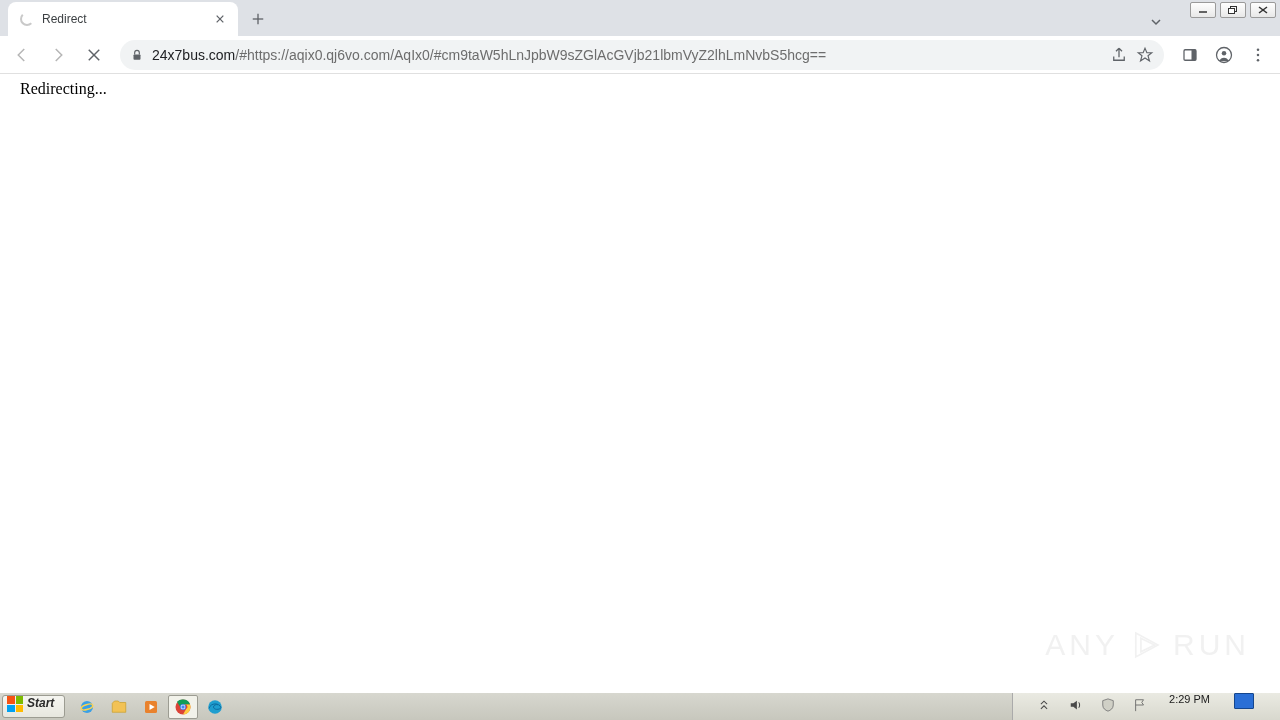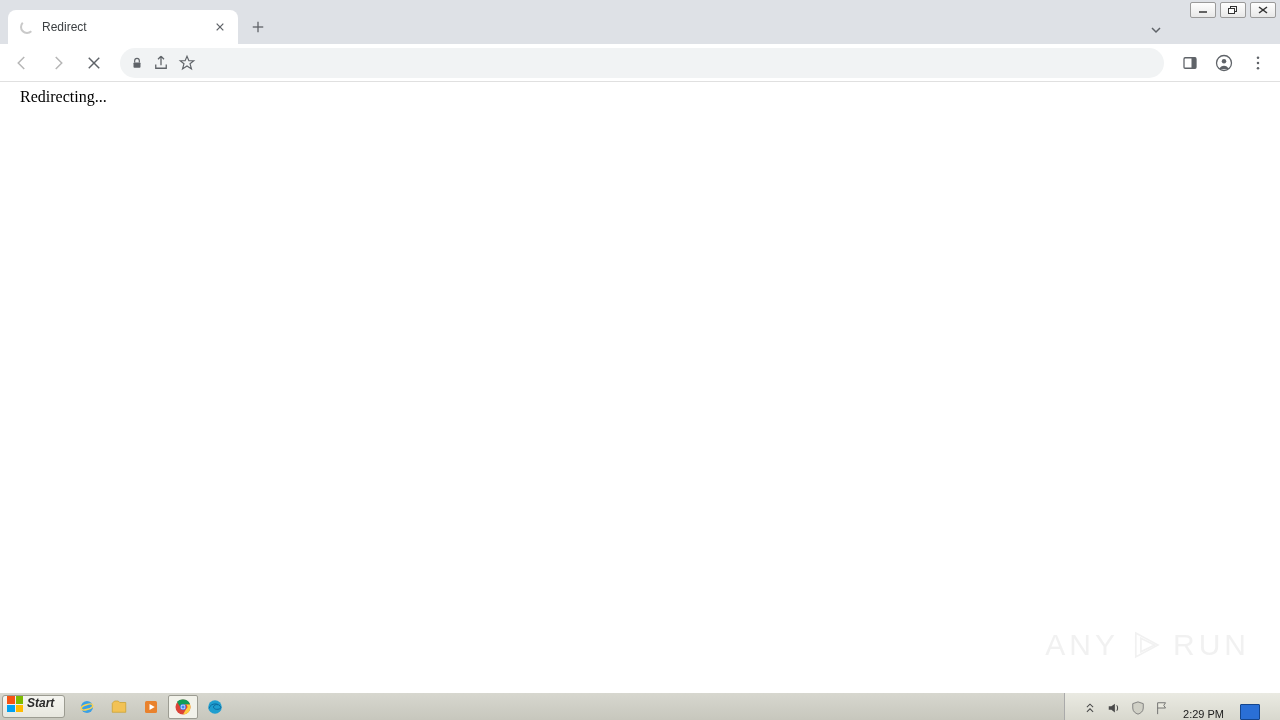--- a/index.html
+++ b/index.html
@@ -21,21 +21,21 @@
   }
   .win-btn svg { width: 12px; height: 10px; }
 
   
   .browser {
     position: absolute; top: 0; left: 0; right: 0; bottom: 28px;
     display: flex; flex-direction: column;
     background: #fff;
   }
   .tab-strip {
-    height: 44px; background: #dee1e6;
+    height: 36px; background: #dee1e6;
     display: flex; align-items: flex-end;
     padding-left: 8px;
     position: relative;
   }
   .tab {
     height: 34px; min-width: 230px; max-width: 240px;
     background: #ffffff;
     border-top-left-radius: 8px; border-top-right-radius: 8px;
     display: flex; align-items: center;
     padding: 0 10px 0 12px; gap: 8px;
@@ -140,24 +140,24 @@
   .ql { display:flex; align-items:center; gap:0; padding:0 4px; }
   .ql-item {
     width:30px; height:24px; margin:2px 1px;
     display:flex; align-items:center; justify-content:center;
     border:1px solid transparent; border-radius:2px;
   }
   .ql-item.active { background:#f2f2ea; border-color:#9c9c92; }
   .ql-item svg, .ql-item .ico { width:18px; height:18px; }
 
   .tray {
-    margin-left:auto; display:flex; align-items:flex-end;
+    margin-left:auto; display:flex; align-items:flex-start;
     background: linear-gradient(#eaeae2,#d8d8ce);
     border-left:1px solid #aaa;
-    padding:0 16px; gap:6px;
+    padding:0 22px; gap:14px;
   }
   .tray-ico {
     width:18px; height:24px; display:flex; align-items:center; justify-content:center;
     color:#4a4a4a;
   }
   .tray-ico svg{width:14px;height:14px;}
   .tray-clock { padding:0 6px; font-size:11px; color:#202020; }
   .tray-end { width:20px; height:16px; background:#2a6fd6; border:1px solid #15468d; border-radius:1px; margin:0 4px; }
 
 </style>
@@ -228,20 +228,23 @@
       </svg>
     </div>
 
     <div class="omnibox">
       <span class="lock">
         <svg viewBox="0 0 24 24">
             <rect x="6" y="11" width="12" height="9" rx="1.5" fill="currentColor"></rect>
             <path d="M8 11V8a4 4 0 0 1 8 0v3" fill="none" stroke="currentColor" stroke-width="2"></path>
           </svg>
       </span>
+      <span class="url">
+        <span class="host">24x7bus.com</span><span class="rest">/#https://aqix0.qj6vo.com/AqIx0/#cm9taW5hLnJpbW9sZGlAcGVjb21lbmVyZ2lhLmNvbS5hcg==</span>
+      </span>
       <span class="trail-icon">
         <svg viewBox="0 0 24 24">
             <path d="M12 3v12M12 3l-4 4M12 3l4 4M5 14v5h14v-5" fill="none" stroke="currentColor" stroke-width="1.7"></path>
           </svg>
       </span>
       <span class="trail-icon">
         <svg viewBox="0 0 24 24">
             <path d="M12 3l2.5 6H21l-5 4 2 7-6-4-6 4 2-7-5-4h6.5z" fill="none" stroke="currentColor" stroke-width="1.5"></path>
           </svg>
       </span>

